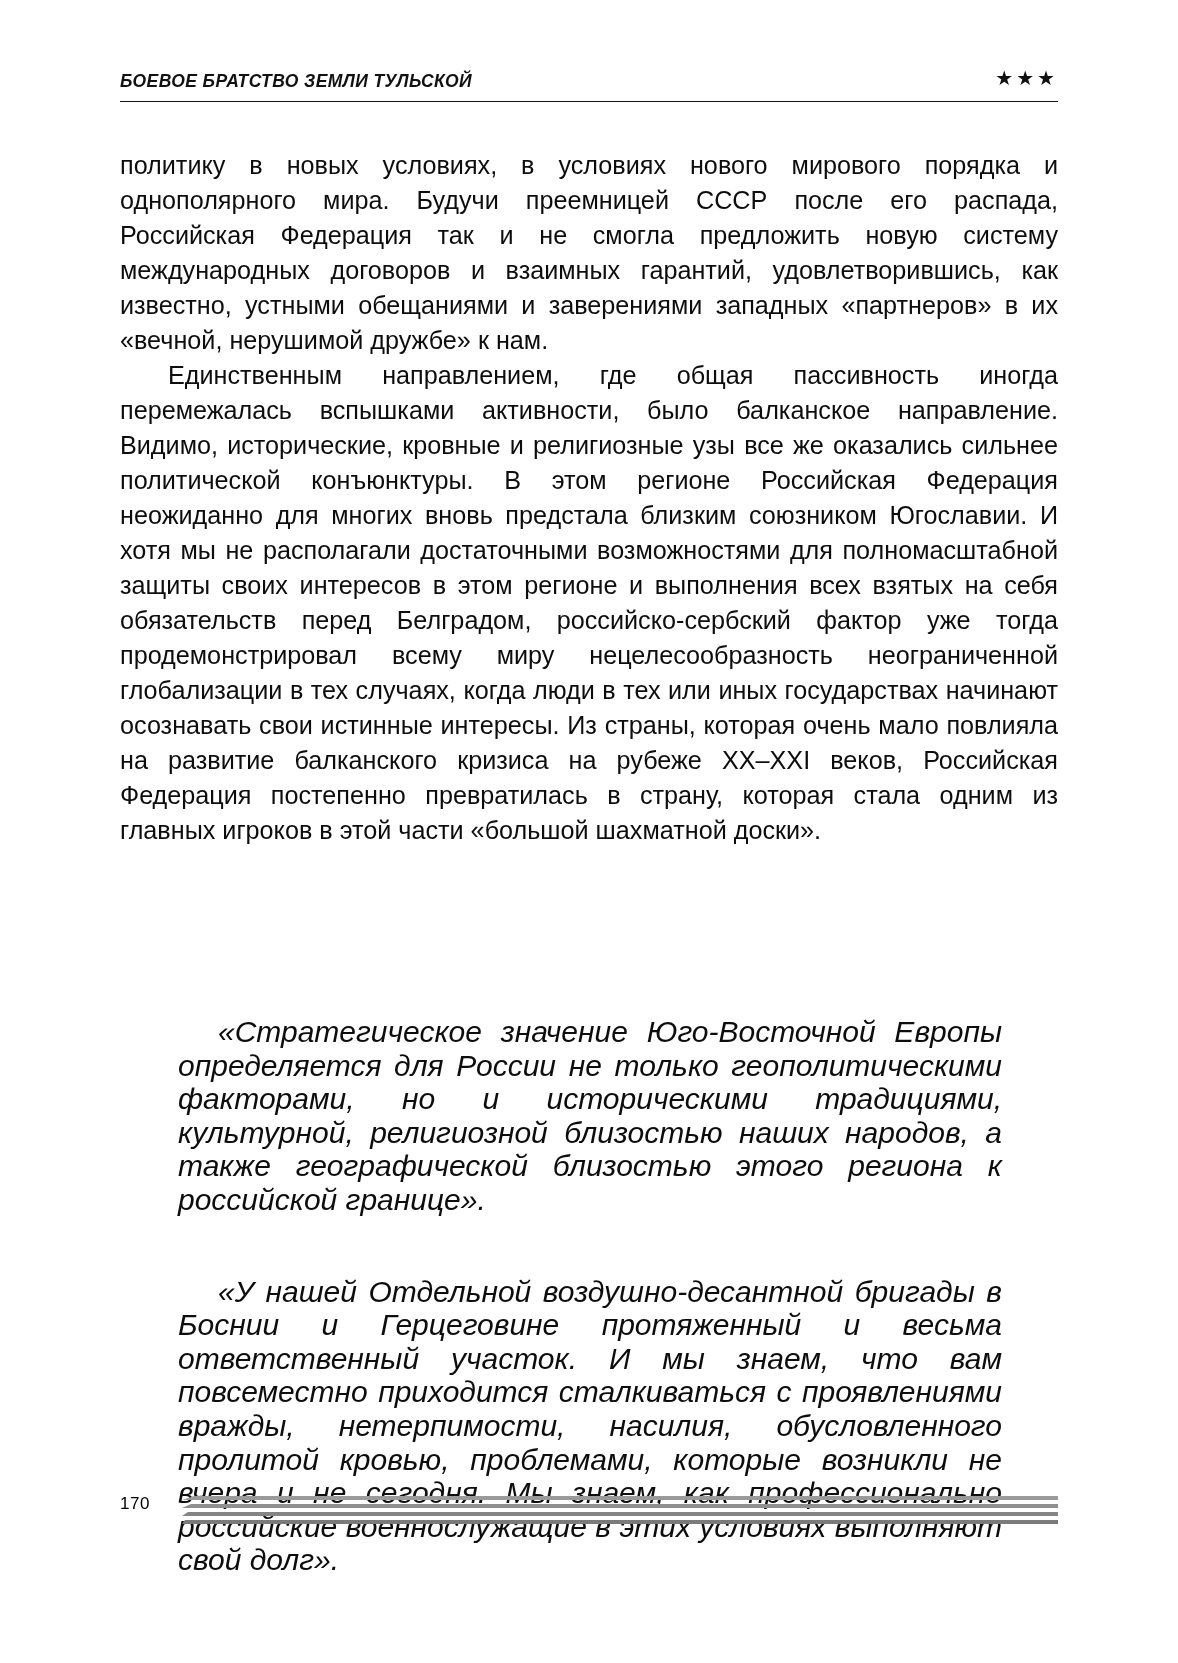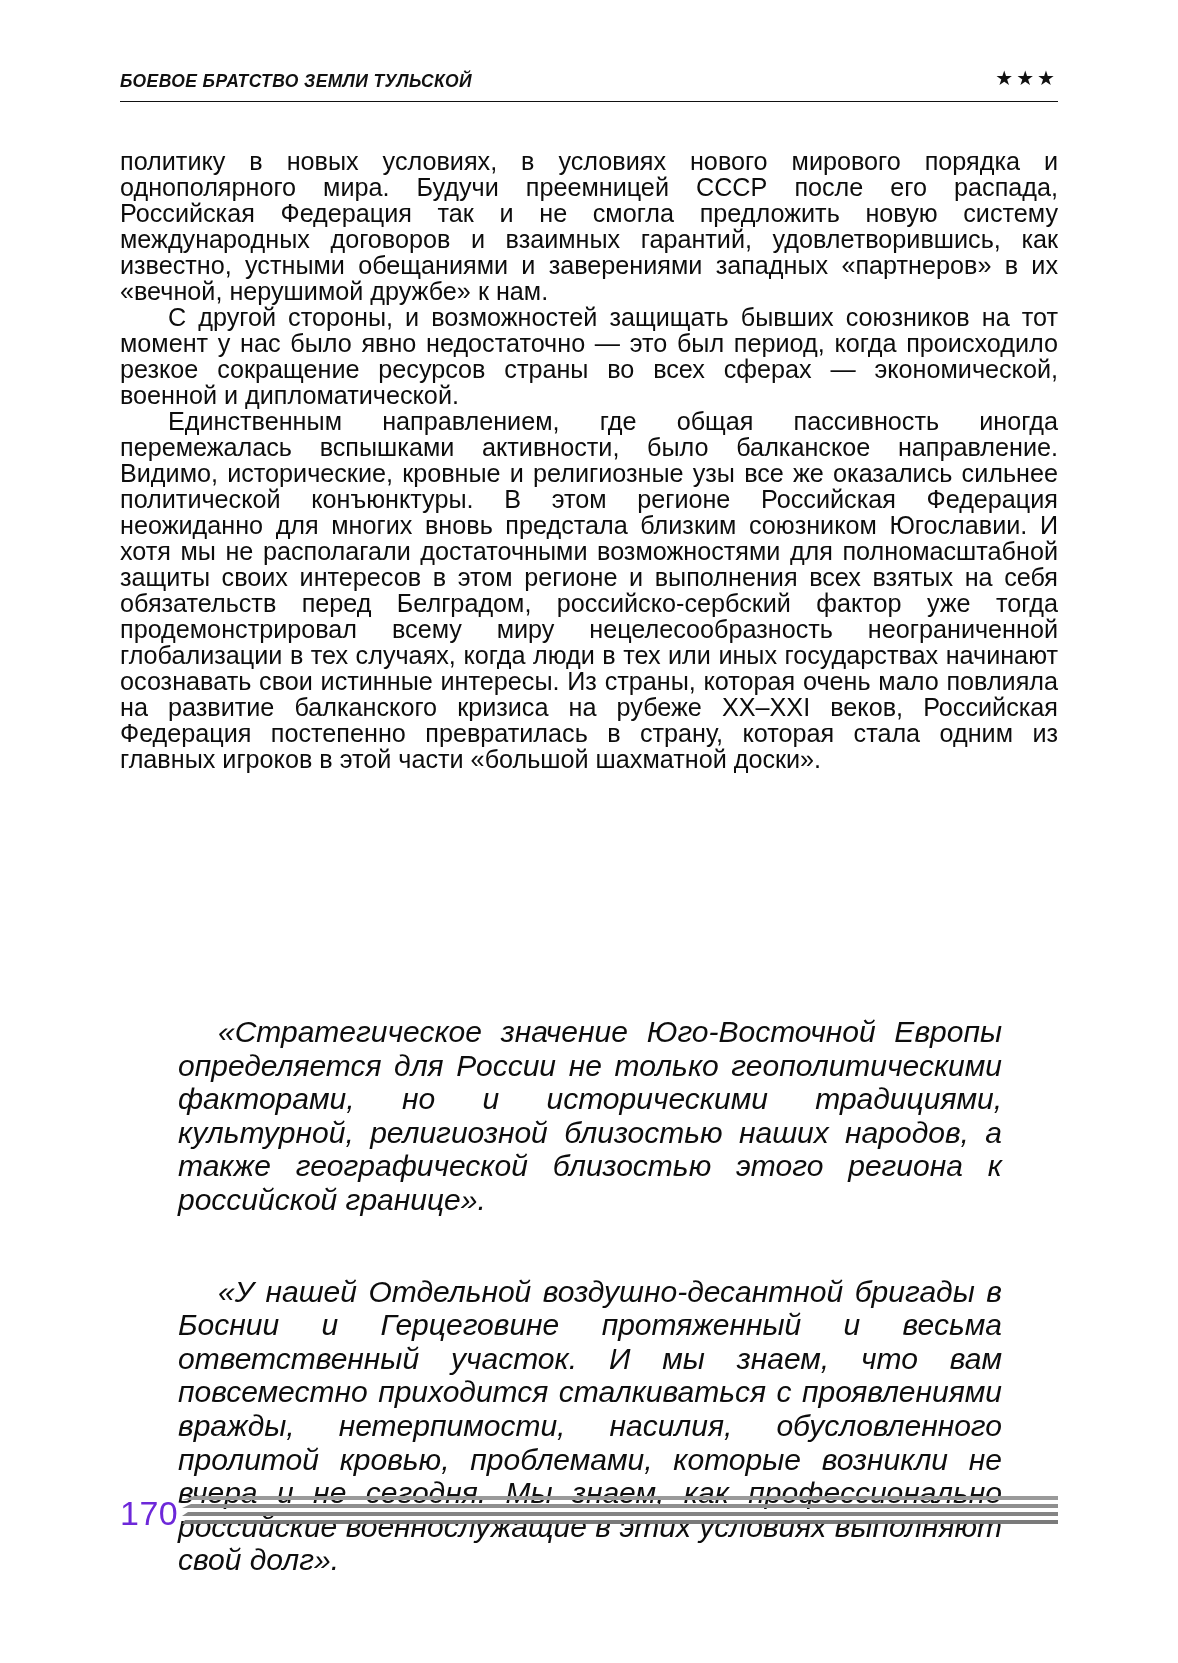--- a/index.html
+++ b/index.html
@@ -57,21 +57,21 @@
   
   .body-col {
     position: absolute;
     left: 120px;
     top: 133px;
     width: 938px;
   }
   .body-col p {
     margin: 0;
     font-size: 25.2px;
-    line-height: 26px;
+    line-height: 35px;
     text-align: justify;
     text-justify: inter-word;
     hyphens: manual;
   }
   .body-col p.indent {
     text-indent: 48px;
   }
 
   
   .quotes {
@@ -101,22 +101,22 @@
     position: absolute;
     left: 120px;
     right: 120px;
     bottom: 146px;
     height: 42px;
   }
   .footer .page-number {
     position: absolute;
     left: 0;
     top: 4px;
-    font-size: 34px;
-    color: #6d28d9;
+    font-size: 17px;
+    color: #000000;
     letter-spacing: 0.5px;
   }
   .footer .rule-stack {
     position: absolute;
     left: 62px;
     right: 0;
     top: 6px;
   }
   .footer .rule-stack .bar {
     height: 4px;
@@ -141,21 +141,20 @@
 <div class="page">
 
   <div class="running-head">
     <div class="rh-title">БОЕВОЕ БРАТСТВО ЗЕМЛИ ТУЛЬСКОЙ</div>
     <div class="rh-stars">★★★</div>
     <div class="rh-rule"></div>
   </div>
 
   <div class="body-col">
     <p>политику в новых условиях, в условиях нового мирового порядка и однополярного мира. Будучи преемницей СССР после его распада, Российская Федерация так и не смогла предложить новую систему международных договоров и взаимных гарантий, удовлетворившись, как известно, устными обещаниями и заверениями западных «партнеров» в их «вечной, нерушимой дружбе» к нам.</p>
-    <p class="indent">С другой стороны, и возможностей защищать бывших союзников на тот момент у нас было явно недостаточно — это был период, когда происходило резкое сокращение ресурсов страны во всех сферах — экономической, военной и дипломатической.</p>
     <p class="indent">Единственным направлением, где общая пассивность иногда перемежалась вспышками активности, было балканское направление. Видимо, исторические, кровные и религиозные узы все же оказались сильнее политической конъюнктуры. В этом регионе Российская Федерация неожиданно для многих вновь предстала близким союзником Югославии. И хотя мы не располагали достаточными возможностями для полномасштабной защиты своих интересов в этом регионе и выполнения всех взятых на себя обязательств перед Белградом, российско-сербский фактор уже тогда продемонстрировал всему миру нецелесообразность неограниченной глобализации в тех случаях, когда люди в тех или иных государствах начинают осознавать свои истинные интересы. Из страны, которая очень мало повлияла на развитие балканского кризиса на рубеже XX–XXI веков, Российская Федерация постепенно превратилась в страну, которая стала одним из главных игроков в этой части «большой шахматной доски».</p>
   </div>
 
   <div class="quotes">
     <p class="quote first-line-indent">«Стратегическое значение Юго-Восточной Европы определяется для России не только геополитическими факторами, но и историческими традициями, культурной, религиозной близостью наших народов, а также географической близостью этого региона к российской границе».</p>
     <p class="quote first-line-indent">«У нашей Отдельной воздушно-десантной бригады в Боснии и Герцеговине протяженный и весьма ответственный участок. И мы знаем, что вам повсеместно приходится сталкиваться с проявлениями вражды, нетерпимости, насилия, обусловленного пролитой кровью, проблемами, которые возникли не вчера и не сегодня. Мы знаем, как профессионально российские военнослужащие в этих условиях выполняют свой долг».</p>
   </div>
 
   <div class="footer">
     <div class="page-number">170</div>

